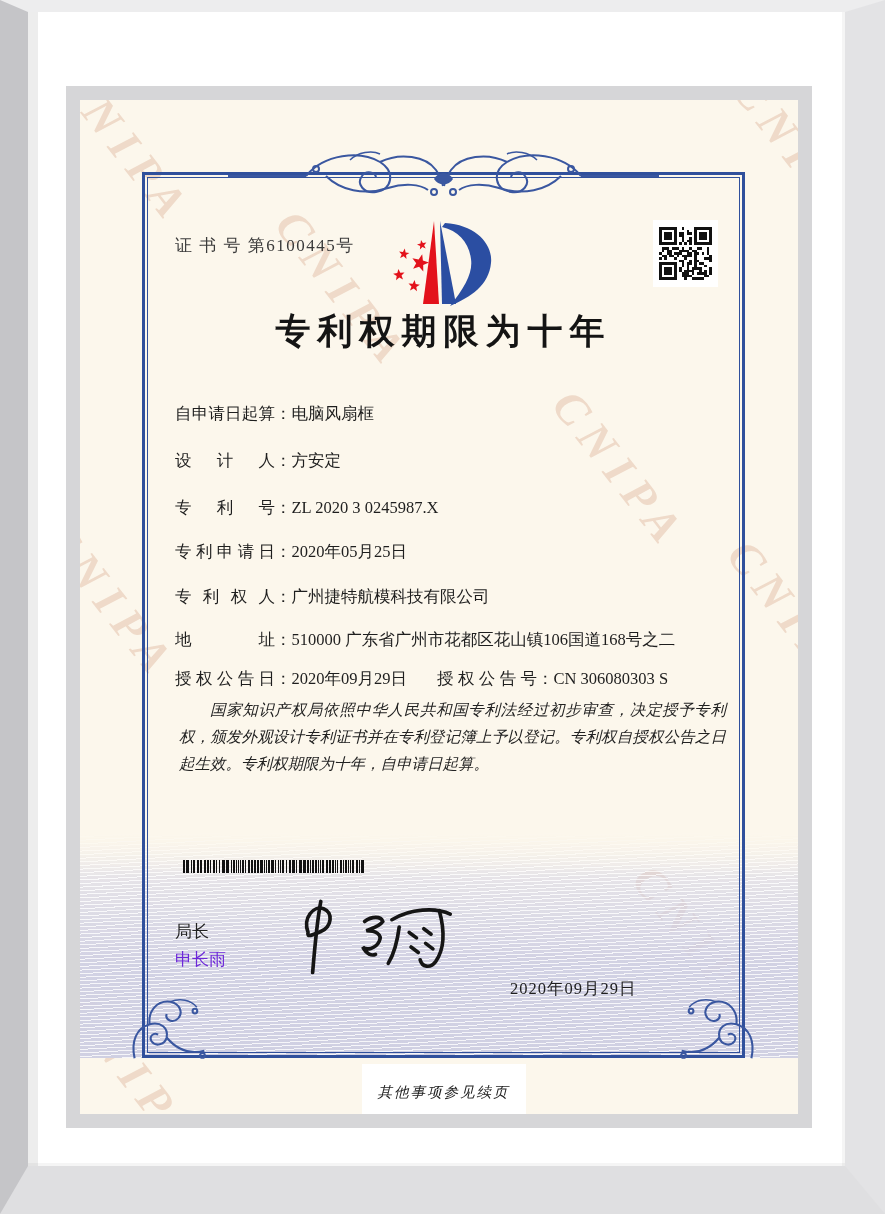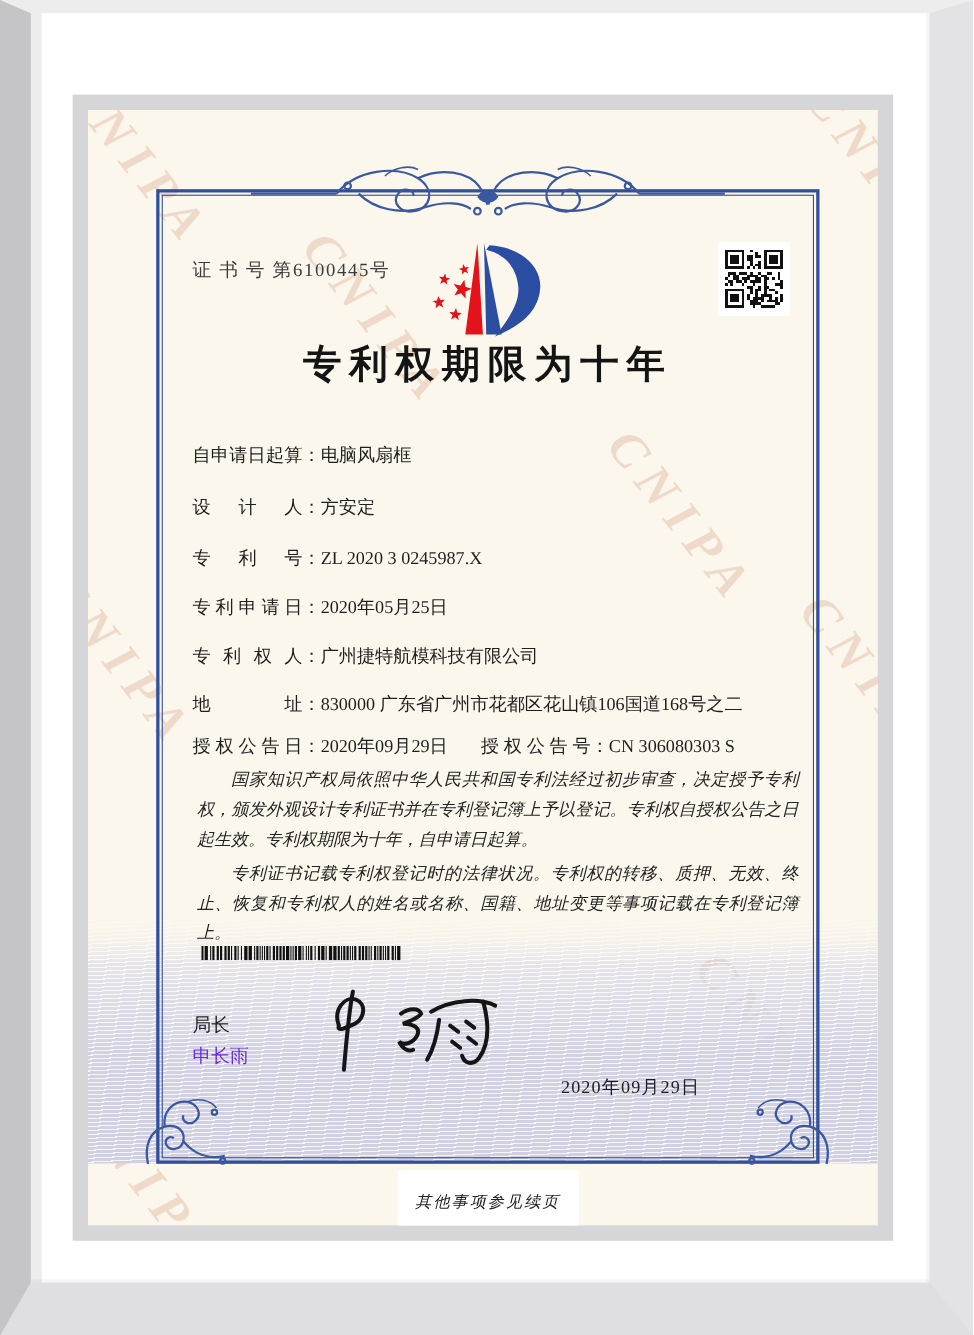--- a/index.html
+++ b/index.html
@@ -305,31 +305,30 @@
       <div class="frow">
         <span class="flabel">专利号</span><span>：</span><span>ZL 2020 3 0245987.X</span>
       </div>
       <div class="frow">
         <span class="flabel">专利申请日</span><span>：</span><span>2020年05月25日</span>
       </div>
       <div class="frow">
         <span class="flabel">专利权人</span><span>：</span><span>广州捷特航模科技有限公司</span>
       </div>
       <div class="frow">
-        <span class="flabel">地址</span><span>：</span><span>830000 广东省广州市花都区花山镇106国道168号之二</span>
+        <span class="flabel">地址</span><span>：</span><span>510000 广东省广州市花都区花山镇106国道168号之二</span>
       </div>
       <div class="frow">
         <span class="flabel">授权公告日</span><span>：</span><span>2020年09月29日</span>
         <span class="fpair2"><span class="flabel">授权公告号</span><span>：</span><span>CN 306080303 S</span></span>
       </div>
     </div>
 
     <div class="paras">
       <p>国家知识产权局依照中华人民共和国专利法经过初步审查，决定授予专利权，颁发外观设计专利证书并在专利登记簿上予以登记。专利权自授权公告之日起生效。专利权期限为十年，自申请日起算。</p>
-      <p>专利证书记载专利权登记时的法律状况。专利权的转移、质押、无效、终止、恢复和专利权人的姓名或名称、国籍、地址变更等事项记载在专利登记簿上。</p>
     </div>
 
     <svg class="barcode" id="barcode" viewBox="0 0 184 13">
         <rect x="0" y="0" width="2" height="13" fill="#111"></rect>
         <rect x="3" y="0" width="3" height="13" fill="#111"></rect>
         <rect x="8" y="0" width="1" height="13" fill="#111"></rect>
         <rect x="10" y="0" width="2" height="13" fill="#111"></rect>
         <rect x="14" y="0" width="2" height="13" fill="#111"></rect>
         <rect x="17" y="0" width="2" height="13" fill="#111"></rect>
         <rect x="21" y="0" width="2" height="13" fill="#111"></rect>

